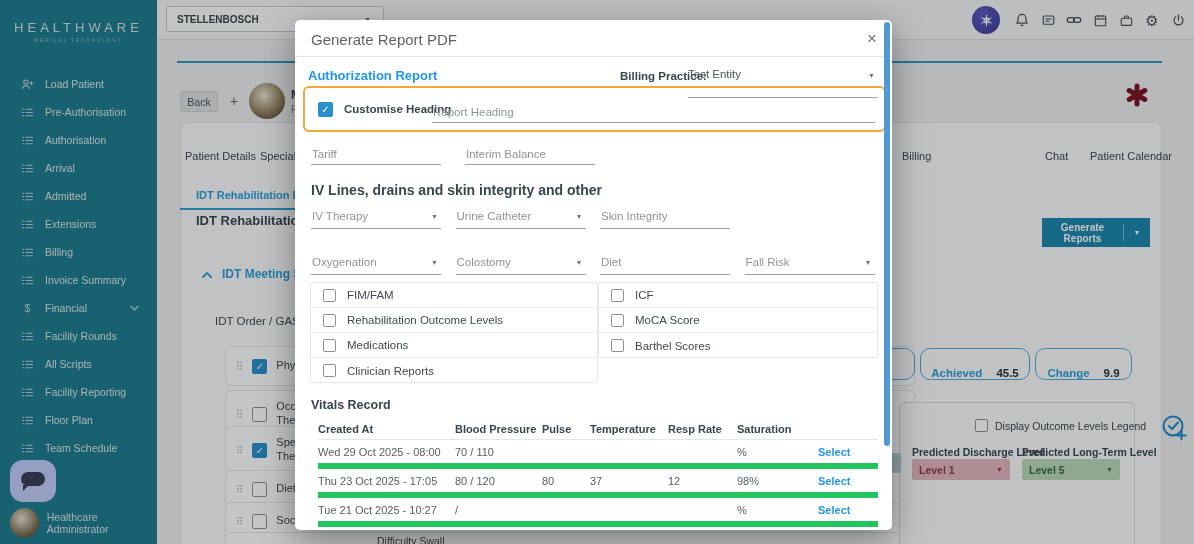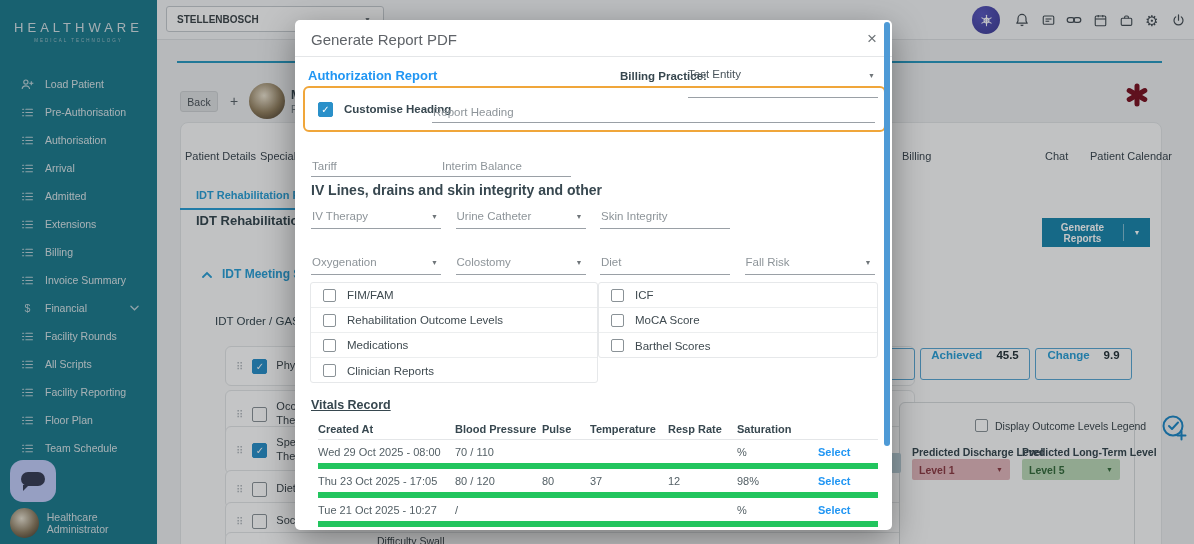--- a/index.html
+++ b/index.html
@@ -58,21 +58,21 @@
   #meet-row .mlb { color:#2b9fd6; font-size:12px; font-weight:bold; white-space:nowrap; }
   #order-lb { left:58px; top:274px; font-size:11.5px; color:#37474f; white-space:nowrap; }
   .tcard { position:absolute; left:68px; width:690px; background:#fff; border:1px solid #e4e6e8; border-radius:6px; display:flex; align-items:center; gap:9px; padding-left:10px; }
   .thandle { color:#b3b9bd; font-size:10px; cursor:grab; }
   .cbx { width:15px; height:15px; border:1.5px solid #8a9297; border-radius:2px; background:#fff; flex:0 0 15px; display:inline-flex; align-items:center; justify-content:center; font-size:10px; color:#fff; cursor:pointer; }
   .cbx.on { background:#2a90c9; border-color:#2a90c9; }
   .cbx.sm { width:13px; height:13px; flex:0 0 13px; }
   .tlabel { font-size:11px; color:#3c464c; width:72px; line-height:1.25; }
   #frag-card { left:68px; top:491px; width:690px; height:20px; background:#fff; border:1px solid #e4e6e8; border-radius:6px 6px 0 0; }
   #frag-text { left:220px; top:494px; font-size:10.5px; color:#3c464c; white-space:nowrap; }
-  .score-box { position:absolute; top:307px; height:32px; border:1px solid #5aa7d4; border-radius:3px; display:flex; align-items:flex-start; justify-content:center; gap:14px; background:#fbfcfc; }
+  .score-box { position:absolute; top:307px; height:32px; border:1px solid #5aa7d4; border-radius:10px; display:flex; align-items:flex-end; justify-content:center; gap:14px; background:#fbfcfc; }
   .score-box .slb { color:#2b9fd6; font-size:11.5px; font-weight:bold; }
   .score-box .svl { color:#263238; font-size:11.5px; font-weight:bold; }
   #outcome-card { left:742px; top:361px; width:236px; height:183px; background:#fbfcfc; border:1px solid #d7dadc; border-radius:6px; }
   #legend-row { left:818px; top:378px; display:flex; align-items:center; gap:7px; }
   #legend-row .llb { font-size:10.5px; color:#3c464c; white-space:nowrap; }
   .pred-lb { position:absolute; top:405px; font-size:10.5px; font-weight:bold; color:#37474f; white-space:nowrap; }
   .pred-sel { position:absolute; top:418px; width:98px; height:21px; border-radius:2px; display:flex; align-items:center; padding:0 7px; font-size:10.5px; font-weight:bold; cursor:pointer; }
   .pred-sel .pcar { margin-left:auto; font-size:7px; }
   #mini-frag { left:716px; top:412px; width:28px; height:20px; background:#b9cdd6; border-radius:2px; }
   #addtask { left:1003px; top:372px; cursor:pointer; }
@@ -86,34 +86,34 @@
   #m-auth { position:absolute; left:13px; top:48px; font-size:13px; font-weight:bold; color:#2196f3; cursor:pointer; }
   #m-bp-lb { position:absolute; left:325px; top:50px; font-size:11.5px; font-weight:bold; color:#37474f; }
   #m-bp-sel { position:absolute; left:393px; top:48px; width:190px; border-bottom:1px solid #9aa0a6; padding-bottom:17px; font-size:11.5px; color:#4a555c; cursor:pointer; }
   #m-bp-sel .car { position:absolute; right:3px; top:4px; font-size:7px; color:#6f7579; }
   #m-hl { position:absolute; left:8px; top:66px; width:583px; height:46px; border:2.5px solid #f0a63a; border-radius:6px; display:flex; align-items:center; }
   #m-hl .cbx { margin-left:13px; }
   #m-ch-lb { margin-left:11px; font-size:11.5px; font-weight:bold; color:#37474f; white-space:nowrap; }
   #m-rh { position:absolute; left:127px; right:9px; bottom:7px; }
   .uinput { width:100%; border:none; border-bottom:1px solid #9aa0a6; font-size:11.5px; color:#4a555c; padding:2px 1px 4px; background:transparent; outline:none; font-family:inherit; }
   .uinput::placeholder { color:#8d9499; }
-  #m-row-tariff { position:absolute; left:16px; top:136px; display:flex; gap:0; }
+  #m-row-tariff { position:absolute; left:16px; top:124px; display:flex; gap:24px; }
   #m-row-tariff .fi { width:130px; }
   #m-ivtitle { position:absolute; left:16px; top:162px; font-size:14px; font-weight:bold; color:#37474f; }
   .frow { position:absolute; left:16px; display:flex; gap:14.5px; }
   #frow1 { top:188px; } #frow2 { top:234px; }
   .field { position:relative; width:130px; border-bottom:1px solid #9aa0a6; padding:2px 1px 6px; font-size:11.5px; color:#8d9499; cursor:pointer; }
   .field .fcar { position:absolute; right:3px; top:5px; font-size:7px; color:#6f7579; }
   .optbox { position:absolute; background:#fff; border:1px solid #e6e8ea; border-radius:3px; }
   #optbox-l { left:15px; top:262px; width:288px; height:101px; }
   #optbox-r { left:303px; top:262px; width:280px; height:76px; }
   .opt-row { height:25px; display:flex; align-items:center; gap:11px; padding-left:12px; border-bottom:1px solid #eceeef; cursor:pointer; }
   .opt-row:last-child { border-bottom:none; }
   .opt-lb { font-size:11.5px; color:#3f4a50; }
-  #m-vtitle { position:absolute; left:16px; top:378px; font-size:12.5px; font-weight:bold; color:#37474f;text-decoration:underline; }
+  #m-vtitle { position:absolute; left:16px; top:378px; font-size:12.5px; font-weight:bold; color:#37474f; }
   .vgrid { display:grid; grid-template-columns:137px 87px 48px 78px 69px 81px 1fr; align-items:center; }
   #vitals-head { position:absolute; left:23px; right:14px; top:398px; height:22px; border-bottom:1px solid #e4e6e8; font-size:11px; font-weight:bold; color:#37474f; }
   #vitals-rows { position:absolute; left:23px; right:14px; top:420px; }
   .vrow { height:29px; border-bottom:6px solid #22c55e; font-size:11px; color:#546066; }
   .vlink { color:#2196f3; font-weight:bold; cursor:pointer; font-size:11px; }
   #m-scroll { position:absolute; right:2px; top:2px; width:6.5px; height:424px; background:#4e9ad6; border-radius:4px; cursor:pointer; }
 </style>
 </head>
 <body>
 

